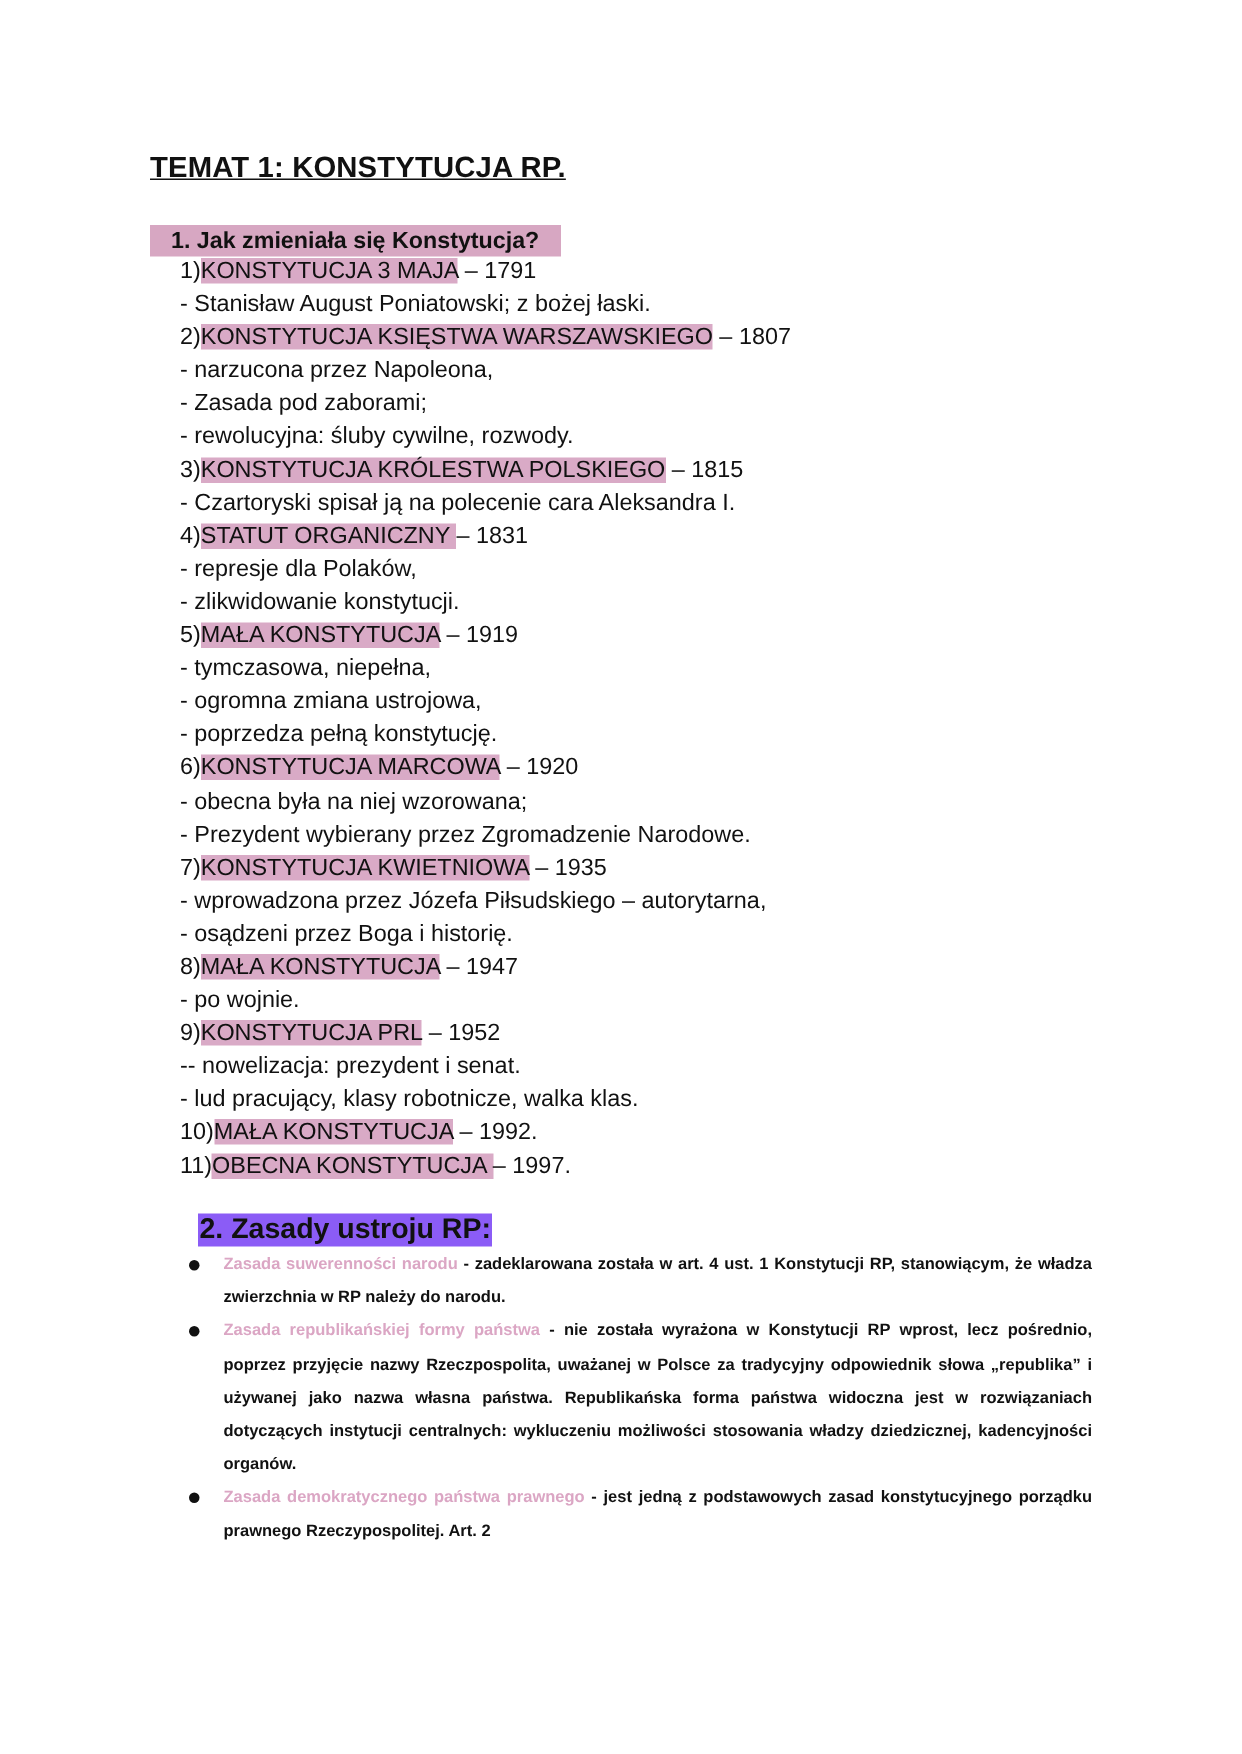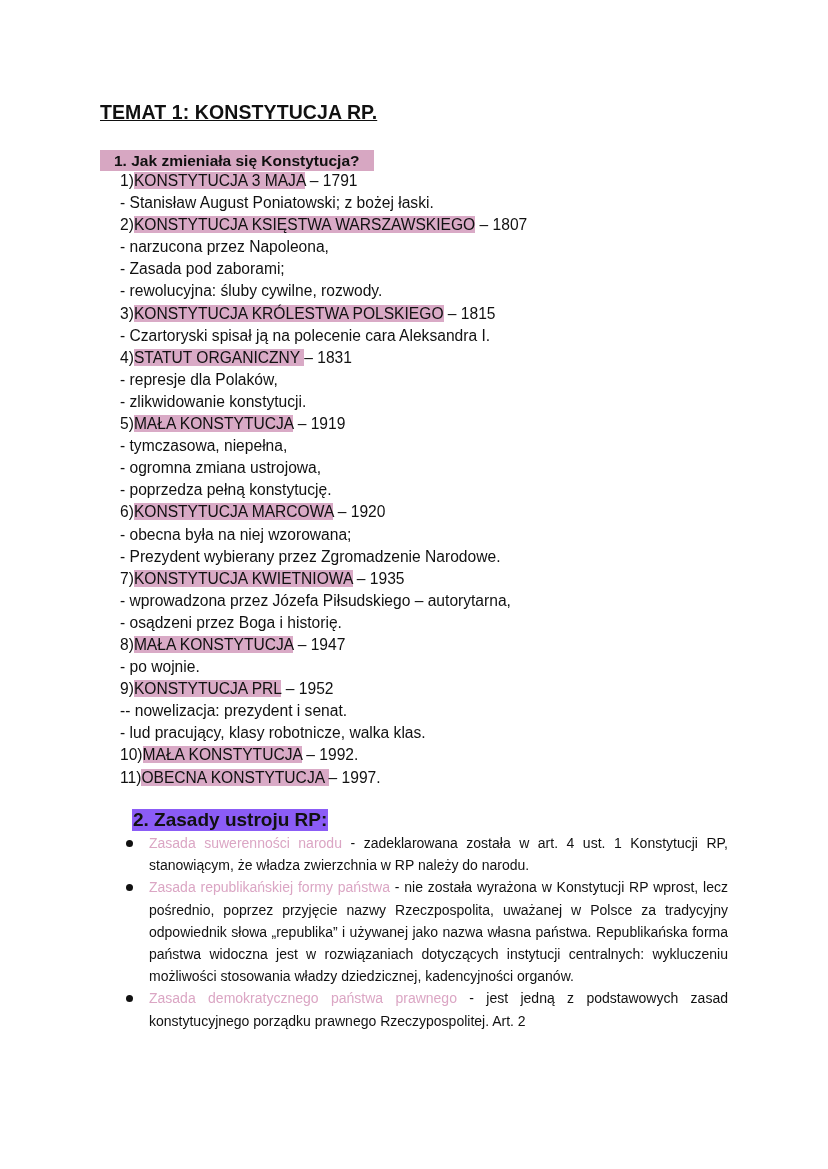--- a/index.html
+++ b/index.html
@@ -5,21 +5,21 @@
   html, body { margin: 0; padding: 0; background: #ffffff; }
   body { width: 828px; height: 1169px; position: relative; overflow: hidden; font-family: "Liberation Sans", sans-serif; color: #111111; }
   .page { position: absolute; left: 100px; top: 0; width: 630px; }
   .title { position: absolute; top: 101px; left: 0; font-size: 19.5px; font-weight: bold; white-space: nowrap; letter-spacing: 0.1px; text-decoration: underline; }
   .h1 { position: absolute; top: 150px; left: 0; font-size: 15.5px; font-weight: bold; background: #d7a7c2; padding: 0 14px; line-height: 21px; white-space: nowrap; }
   .lines { position: absolute; top: 170px; left: 0; }
   .line { height: 22.1px; line-height: 22.1px; font-size: 15.6px; white-space: nowrap; margin-left: 20px; }
   .hl { background: #d9aac6; }
   .h2 { position: absolute; top: 809px; left: 0; font-size: 19px; font-weight: bold; background: #8b5cf6; padding: 0 1px; line-height: 22px; white-space: nowrap; margin-left: 32px; }
   .bullets { position: absolute; top: 832px; left: 0; width: 628px; }
-  .bullet { position: relative; padding-left: 49px; font-size: 14px; line-height: 22.2px; text-align: justify; }
+  .bullet { position: relative; padding-left: 49px; font-size: 11px; line-height: 22.2px; text-align: justify; font-weight: bold; }
   .bullet .dot { position: absolute; left: 26px; top: 8px; width: 7px; height: 7px; border-radius: 50%; background: #111; }
   .pink { color: #dba6c4; }
 </style>
 </head>
 <body>
 
 <div class="page">
   <div class="title">TEMAT 1: KONSTYTUCJA RP.</div>
 
   <div class="h1">1. Jak zmieniała się Konstytucja?</div>

